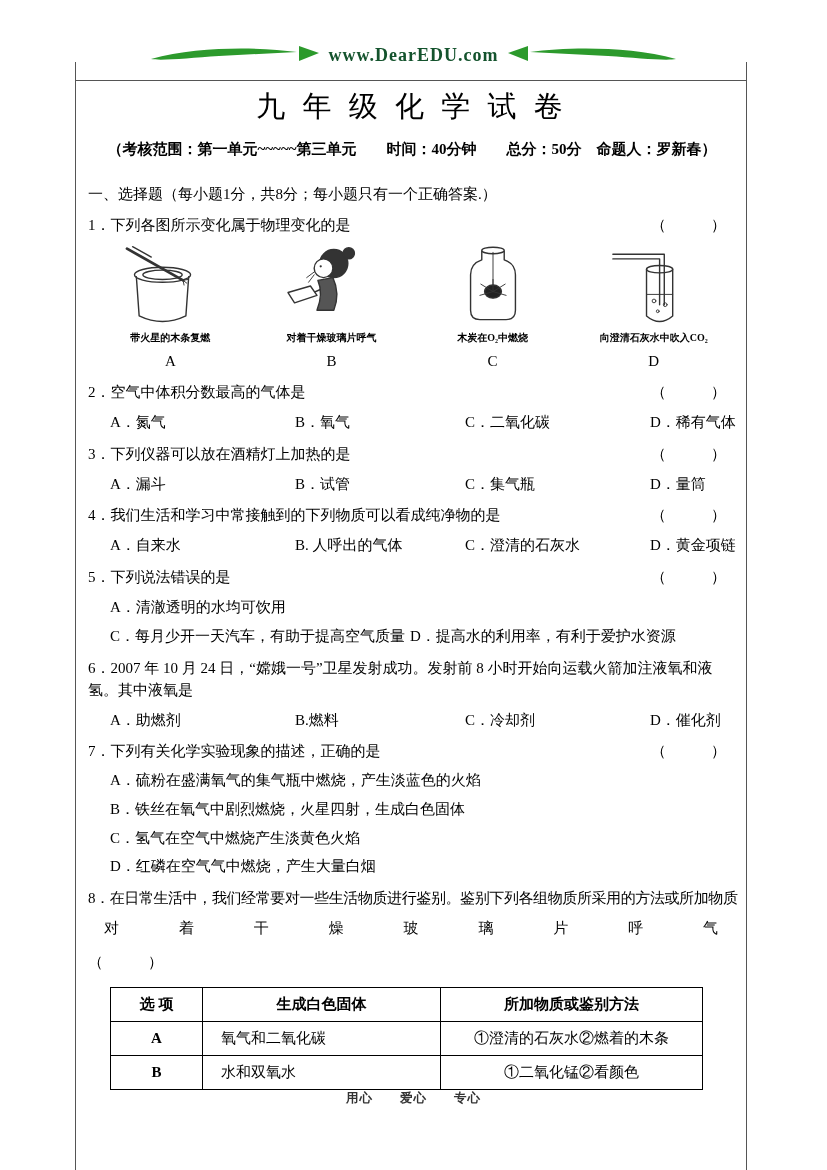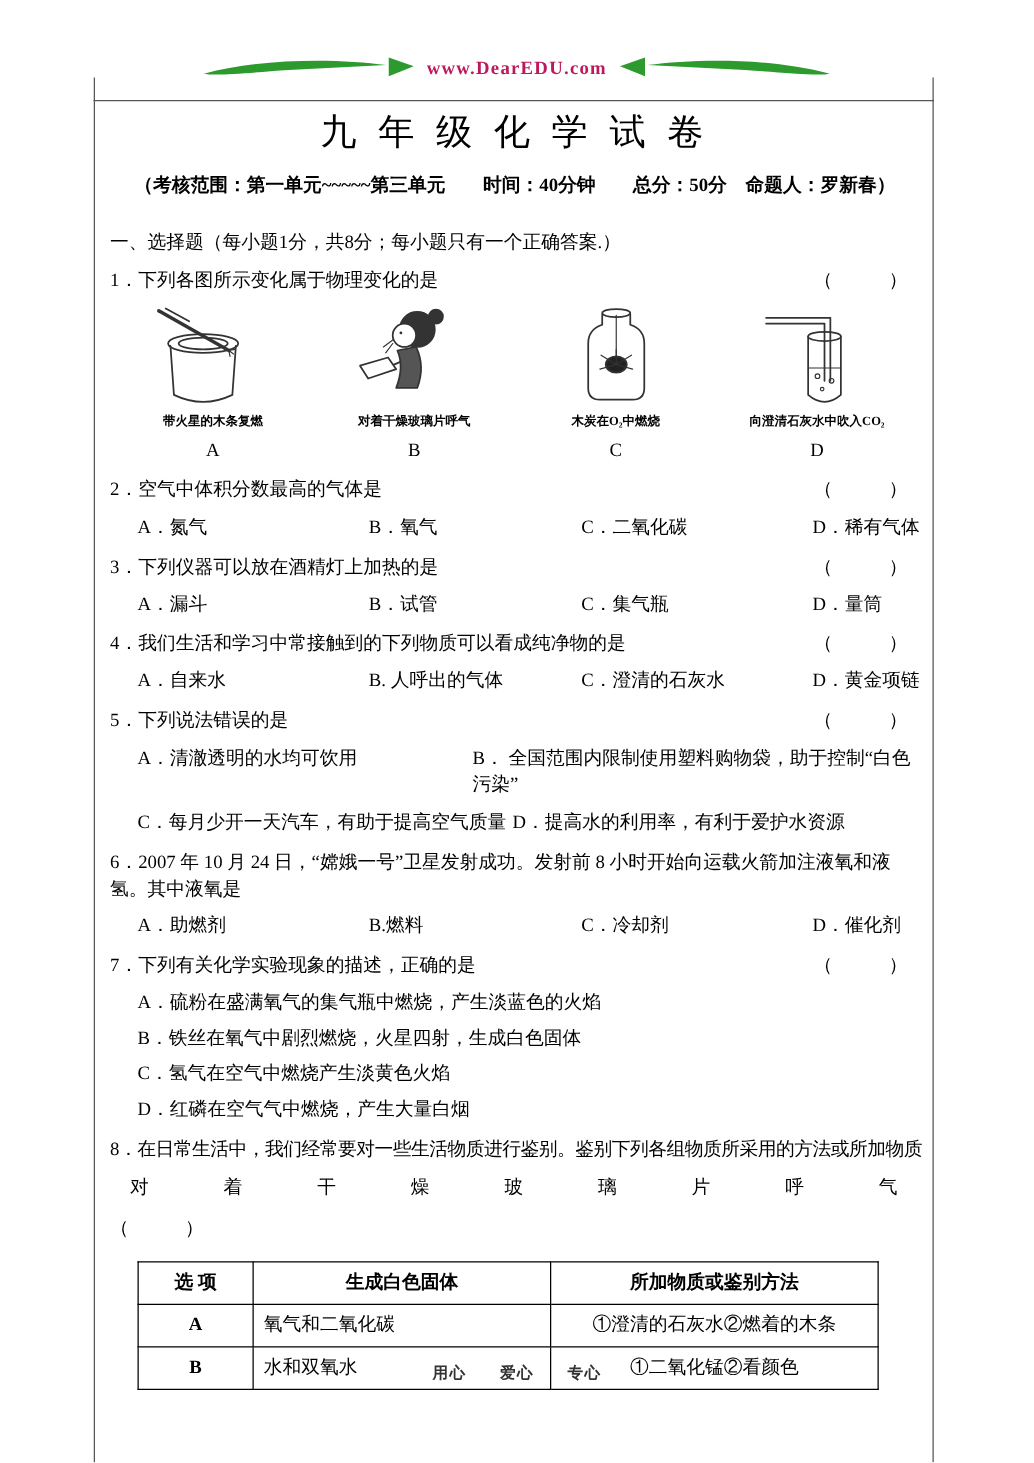--- a/index.html
+++ b/index.html
@@ -19,21 +19,21 @@
   }
   .frame::before { left:-1px; }
   .frame::after  { right:-1px; }
 
   
   .logo-row {
     position:absolute; top:44px; left:0; width:100%;
     display:flex; align-items:center; justify-content:center; gap:8px;
   }
   .logo-text {
-    color:#be185d; font-weight:bold; font-size:15px; letter-spacing:1px;
+    color:#14532d; font-weight:bold; font-size:18px; letter-spacing:1px;
     font-family:"Liberation Serif",serif;
   }
   .wing { display:block; }
   .wing.right { transform:scaleX(-1); }
 
   .content { position:absolute; left:88px; top:88px; width:648px; }
 
   .title {
     text-align:center; font-size:29px; font-weight:400; letter-spacing:5px;
     line-height:1.3;
@@ -62,21 +62,21 @@
   .fig-caption { font-size:10px; font-weight:bold; margin-top:2px; white-space:nowrap; }
   .fig-label { font-size:15px; margin-top:5px; font-family:"Liberation Serif",serif; }
 
   .spread {
     width:640px; margin-top:8px; padding:0 10px 0 16px; font-size:15px;
     text-align:justify; text-align-last:justify;
   }
   .q8-bracket { margin-top:12px; font-size:15px; white-space:pre; }
 
   .qtable { border-collapse:collapse; margin:14px 0 0 22px; }
-  .qtable th, .qtable td { border:1px solid #000; height:34px; font-size:15px; padding:0 8px; }
+  .qtable th, .qtable td { border:1px solid #000; height:34px; font-size:15px; padding:0 18px; }
   .col-a { width:92px;  text-align:center; }
   .col-b { width:238px; text-align:center; }
   .col-c { width:262px; text-align:center; }
   .qtable th { font-weight:bold; text-align:center; }
   .td-label { text-align:center; font-weight:bold; }
   .td-sub   { text-align:left; padding-left:16px; }
   .td-method{ text-align:center; }
 
   .footer {
     position:absolute; top:1090px; left:0; width:100%;
@@ -224,21 +224,20 @@
       </div>
     </div>
 
     <div class="q">
       <div class="q-line">
         <span><span>5．</span><span>下列说法错误的是</span></span>
         <span class="bracket">（　　　）</span>
       </div>
       <div class="opts-2 row-ab">
         <span>A．清澈透明的水均可饮用</span>
-        <span>B． 全国范围内限制使用塑料购物袋，助于控制“白色污染”</span>
       </div>
       <div class="opts-2 row-cd">
         <span>C．每月少开一天汽车，有助于提高空气质量</span>
         <span>D．提高水的利用率，有利于爱护水资源</span>
       </div>
     </div>
 
     <div class="q">
       <div><span>6．</span><span>2007 年 10 月 24 日，“嫦娥一号”卫星发射成功。发射前 8 小时开始向运载火箭加注液氧和液氢。其中液氧是</span></div>
       <div class="opts-4">

